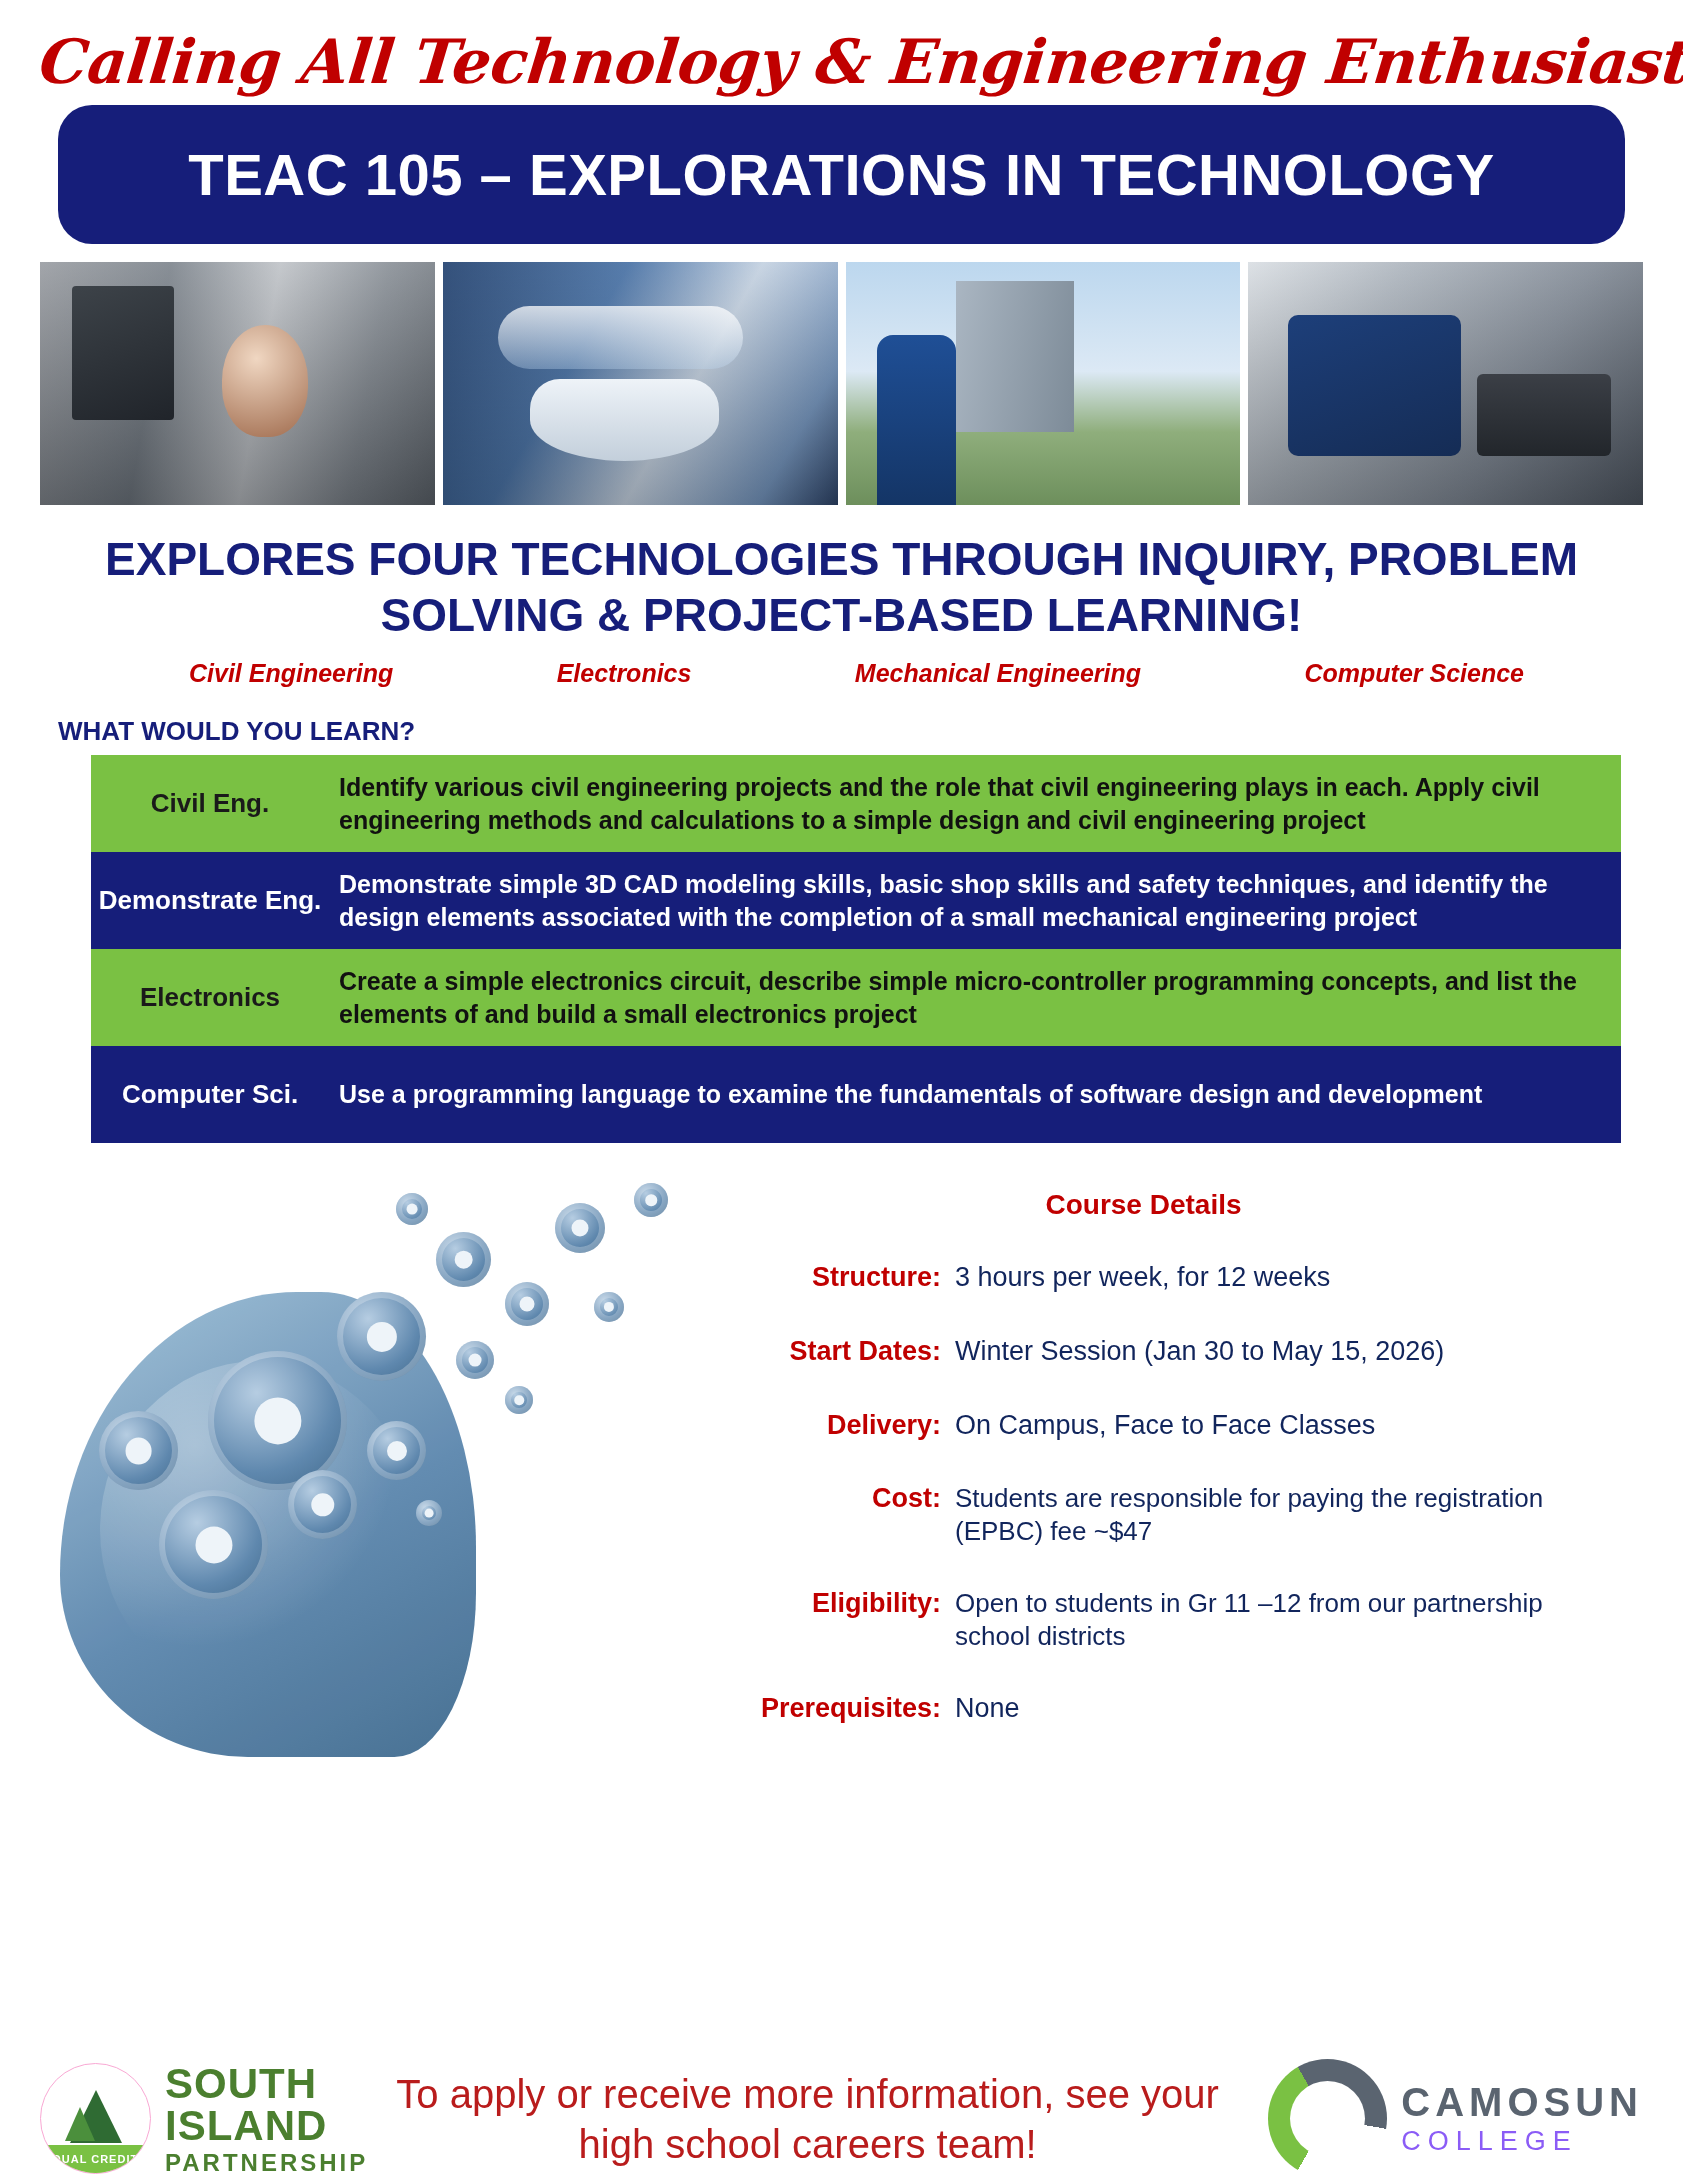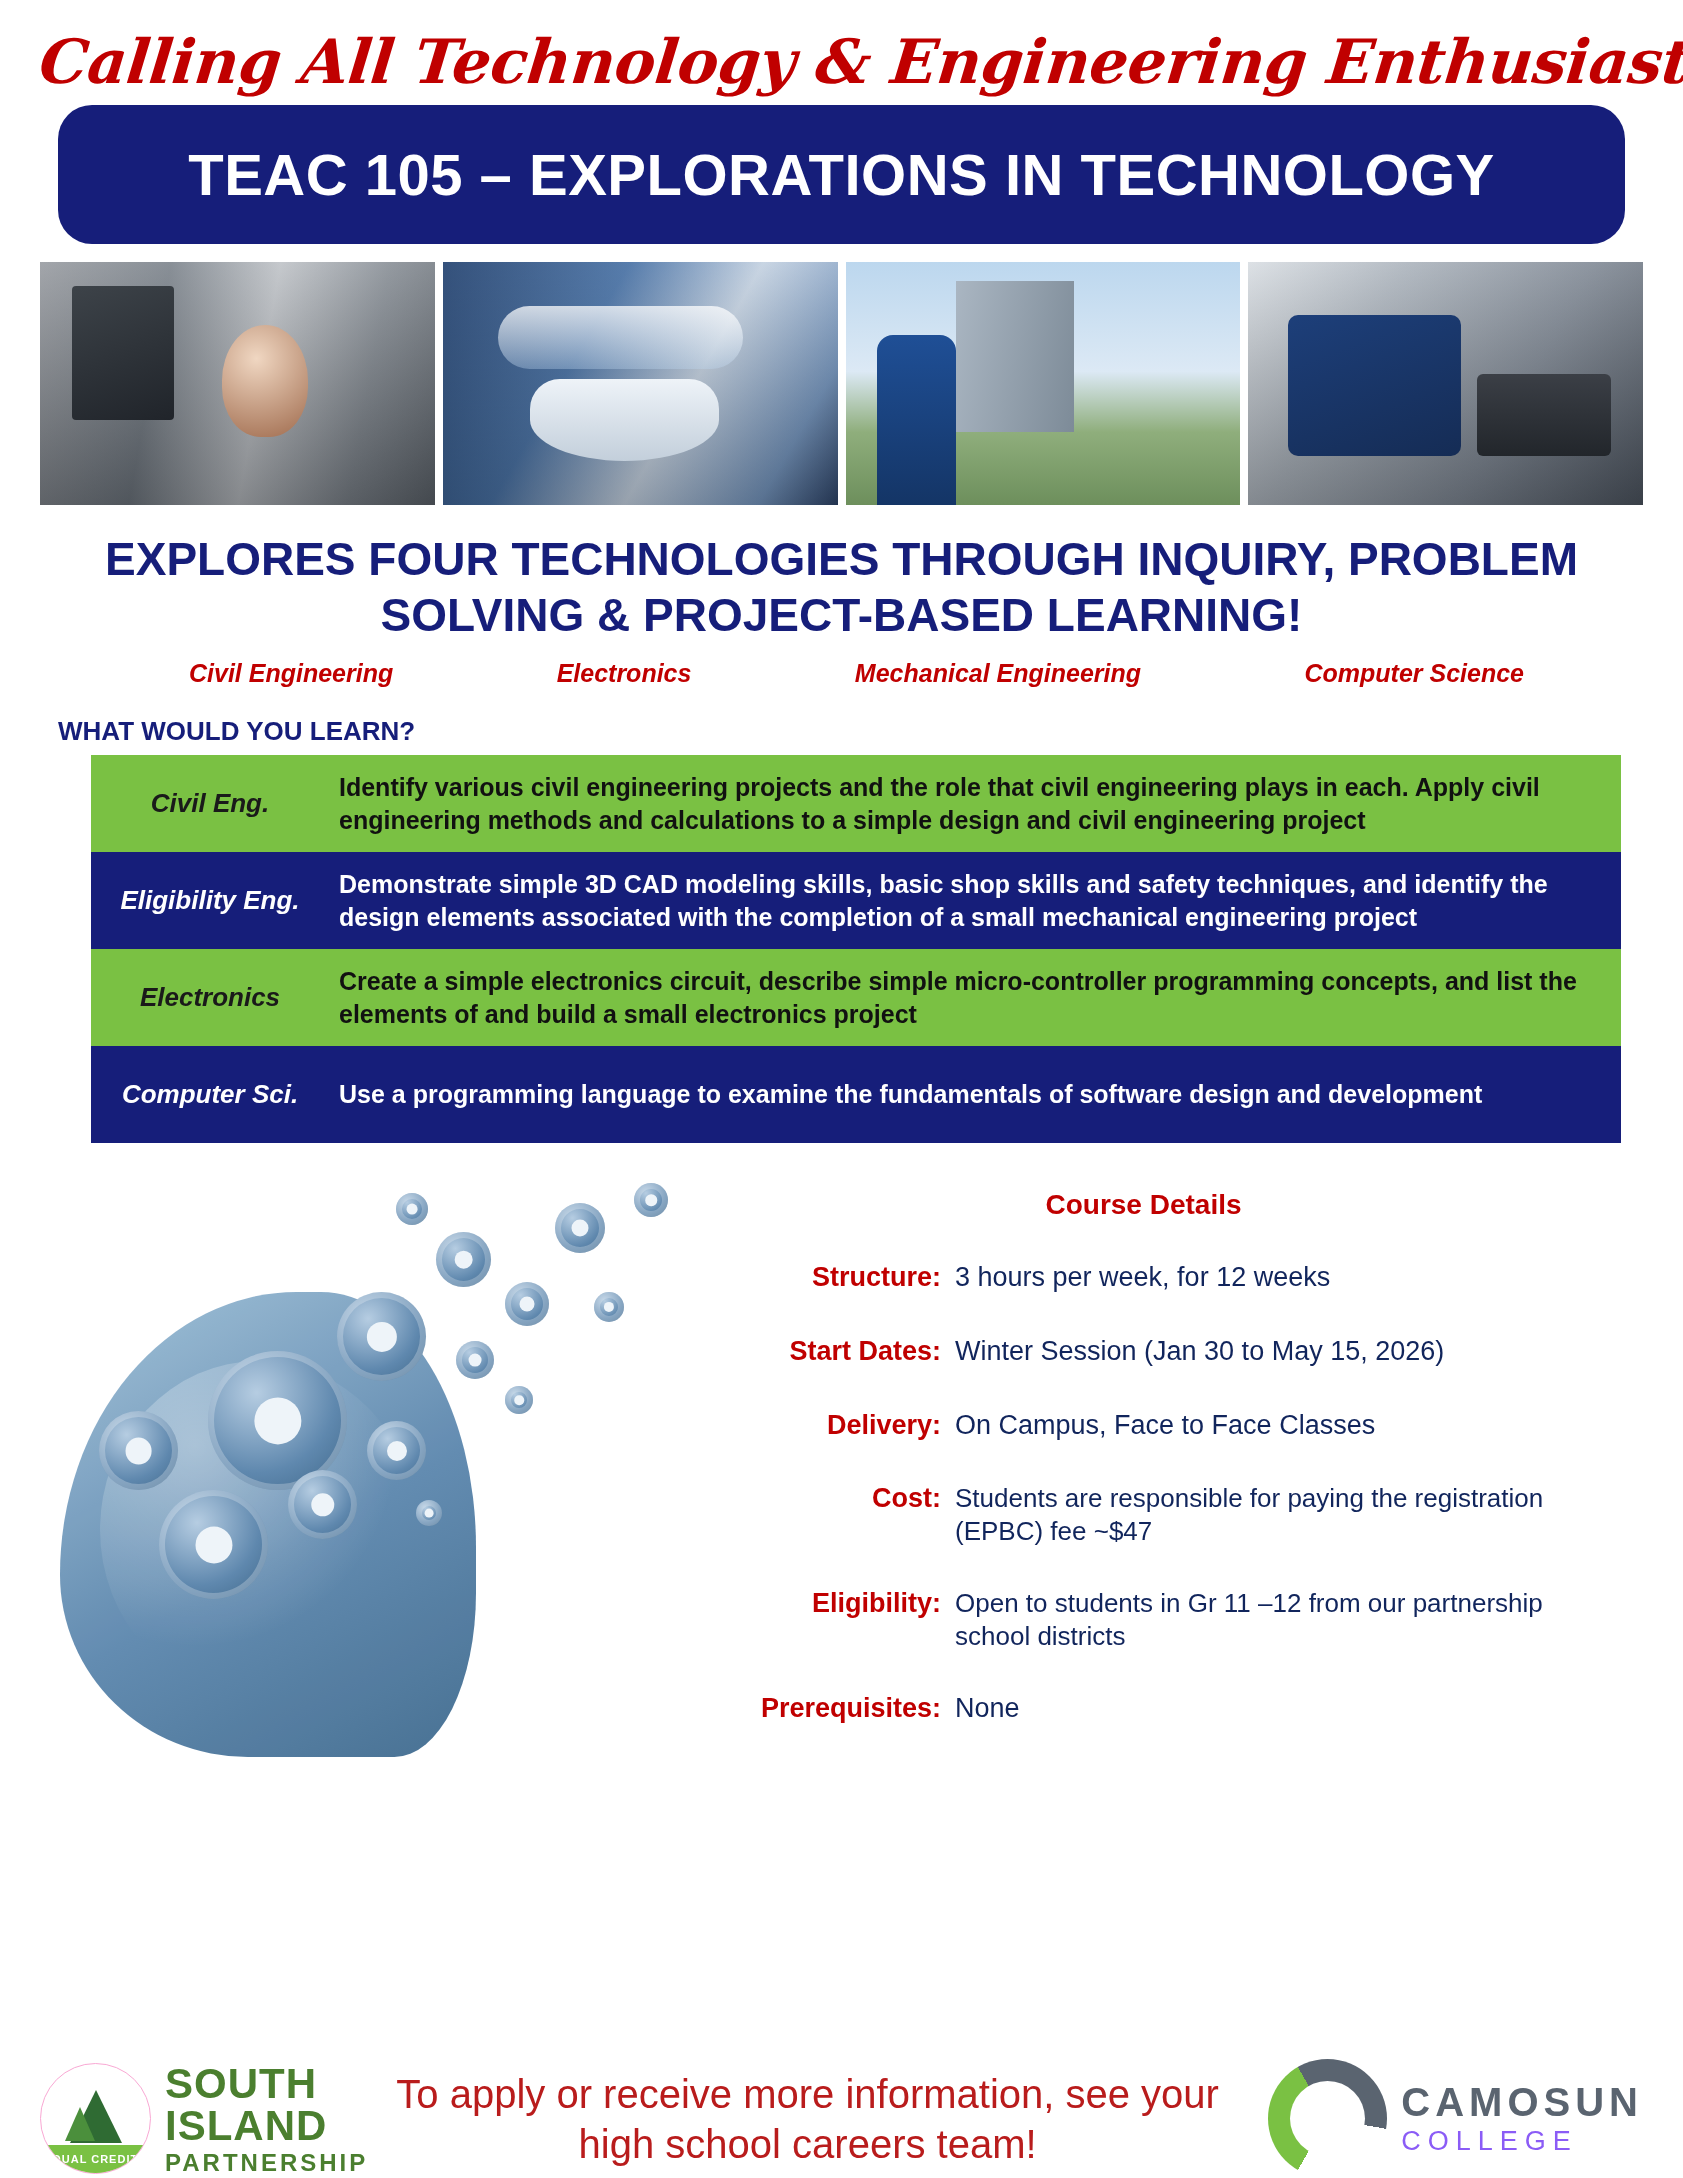--- a/index.html
+++ b/index.html
@@ -167,21 +167,20 @@
     padding: 6px 0;
   }
   .row.green { background: #7ac143; }
   .row.navy  { background: #161e7a; }
   .row .cat {
     width: 248px;
     flex: 0 0 248px;
     text-align: center;
     font-size: 26px;
     font-weight: bold;
-    font-style: italic;
     padding-right: 10px;
     box-sizing: border-box;
   }
   .row.green .cat { color: #1a1a1a; }
   .row.navy  .cat { color: #ffffff; }
   .row .desc {
     flex: 1;
     font-size: 25px;
     line-height: 1.3;
     padding-right: 28px;
@@ -419,21 +418,21 @@
   </div>
 
   <div class="learn-head">WHAT WOULD YOU LEARN?</div>
 
   <div class="table">
     <div class="row green">
       <div class="cat">Civil Eng.</div>
       <div class="desc">Identify various civil engineering projects and the role that civil engineering plays in each. Apply civil engineering methods and calculations to a simple design and civil engineering project</div>
     </div>
     <div class="row navy">
-      <div class="cat">Eligibility Eng.</div>
+      <div class="cat">Demonstrate Eng.</div>
       <div class="desc">Demonstrate simple 3D CAD modeling skills, basic shop skills and safety techniques, and identify the design elements associated with the completion of a small mechanical engineering project</div>
     </div>
     <div class="row green">
       <div class="cat">Electronics</div>
       <div class="desc">Create a simple electronics circuit, describe simple micro-controller programming concepts, and list the elements of and build a small electronics project</div>
     </div>
     <div class="row navy">
       <div class="cat">Computer Sci.</div>
       <div class="desc">Use a programming language to examine the fundamentals of software design and development</div>
     </div>

